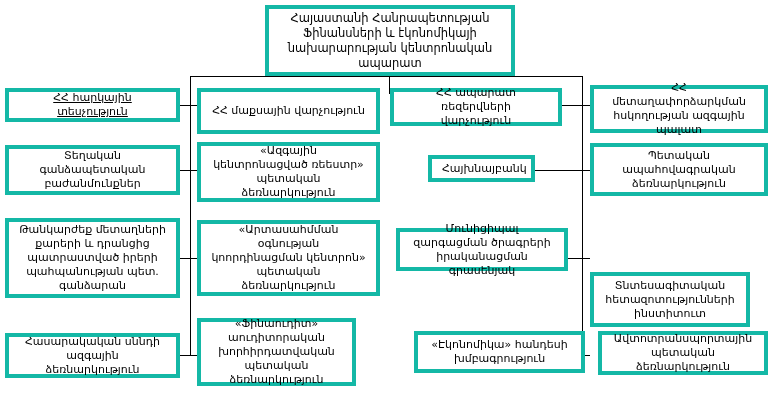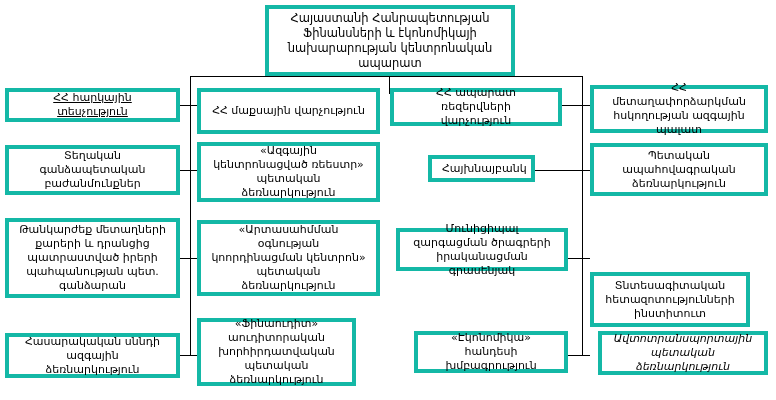--- a/index.html
+++ b/index.html
@@ -103,30 +103,30 @@
 
   <div class="box" style="left:390px;top:88px;width:172px;height:38px;">
     <span>ՀՀ ապարատ ռեզերվների վարչություն</span>
   </div>
   <div class="box" style="left:428px;top:155px;width:107px;height:27px;">
     <span>Հայխնայբանկ</span>
   </div>
   <div class="box" style="left:396px;top:228px;width:172px;height:43px;">
     <span>Մունիցիպալ զարգացման ծրագրերի իրականացման գրասենյակ</span>
   </div>
-  <div class="box" style="left:414px;top:331px;width:154px;height:42px;justify-content:flex-end;">
+  <div class="box" style="left:414px;top:331px;width:171px;height:42px;justify-content:flex-end;">
     <span>«Էկոնոմիկա» հանդեսի խմբագրություն</span>
   </div>
 
   <div class="box" style="left:590px;top:85px;width:178px;height:48px;">
     <span>ՀՀ մետաղափորձարկման հսկողության ազգային պալատ</span>
   </div>
   <div class="box" style="left:590px;top:143px;width:178px;height:53px;">
     <span>Պետական ապահովագրական ձեռնարկություն</span>
   </div>
   <div class="box" style="left:590px;top:228px;width:160px;height:55px;margin-top:44px;">
     <span>Տնտեսագիտական հետազոտությունների ինստիտուտ</span>
   </div>
-  <div class="box" style="left:598px;top:331px;width:170px;height:44px;font-style:italic;">
+  <div class="box" style="left:598px;top:331px;width:170px;height:44px;">
     <span>Ավտոտրանսպորտային պետական ձեռնարկություն</span>
   </div>
 
 </div>
 
 </body></html>

